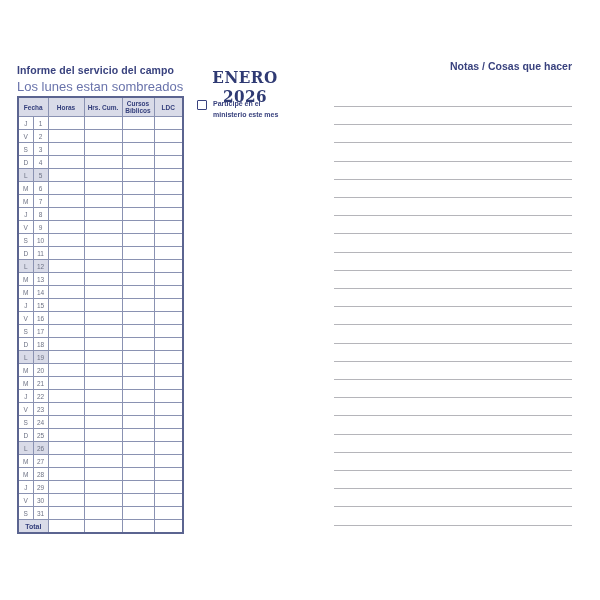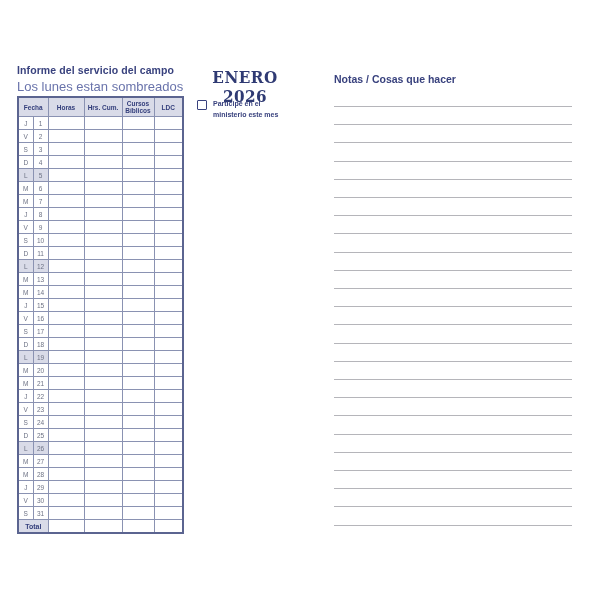--- a/index.html
+++ b/index.html
@@ -48,21 +48,21 @@
   .participate .box{
     position:absolute;left:0;top:1px;width:8px;height:8px;
     border:1.4px solid #39427e;border-radius:1px;background:#ffffff;
   }
   .participate .lbl{
     position:absolute;left:16px;top:0;width:72px;
     font-size:7px;font-weight:bold;color:#39427e;line-height:10.5px;
   }
   
   .notes-title{
-    position:absolute;left:334px;top:73px;width:238px;text-align:left;
+    position:absolute;left:334px;top:60px;width:238px;text-align:right;
     font-size:10.5px;font-weight:bold;color:#39427e;
   }
   .notes-lines{position:absolute;left:0;top:0;}
   .note-line{
     position:absolute;left:334px;width:238px;height:0;
     border-bottom:1px solid #b5b5ba;
   }
 </style>
 </head>
 <body>

